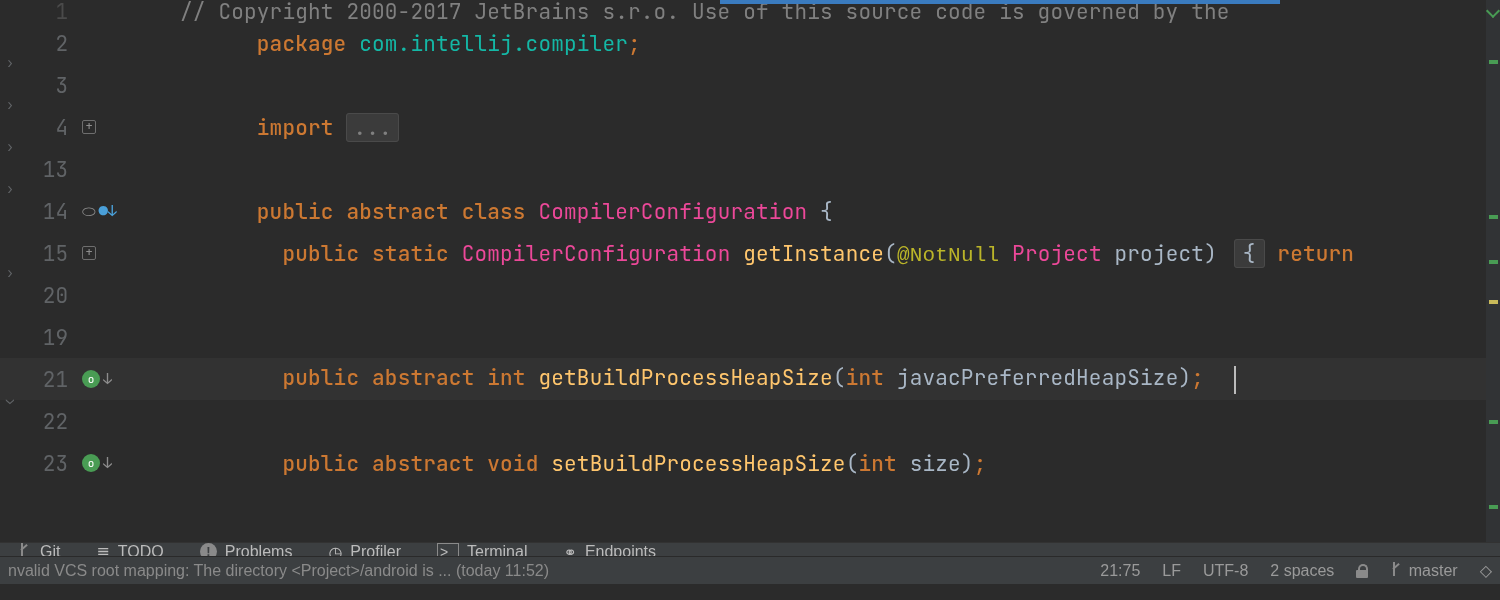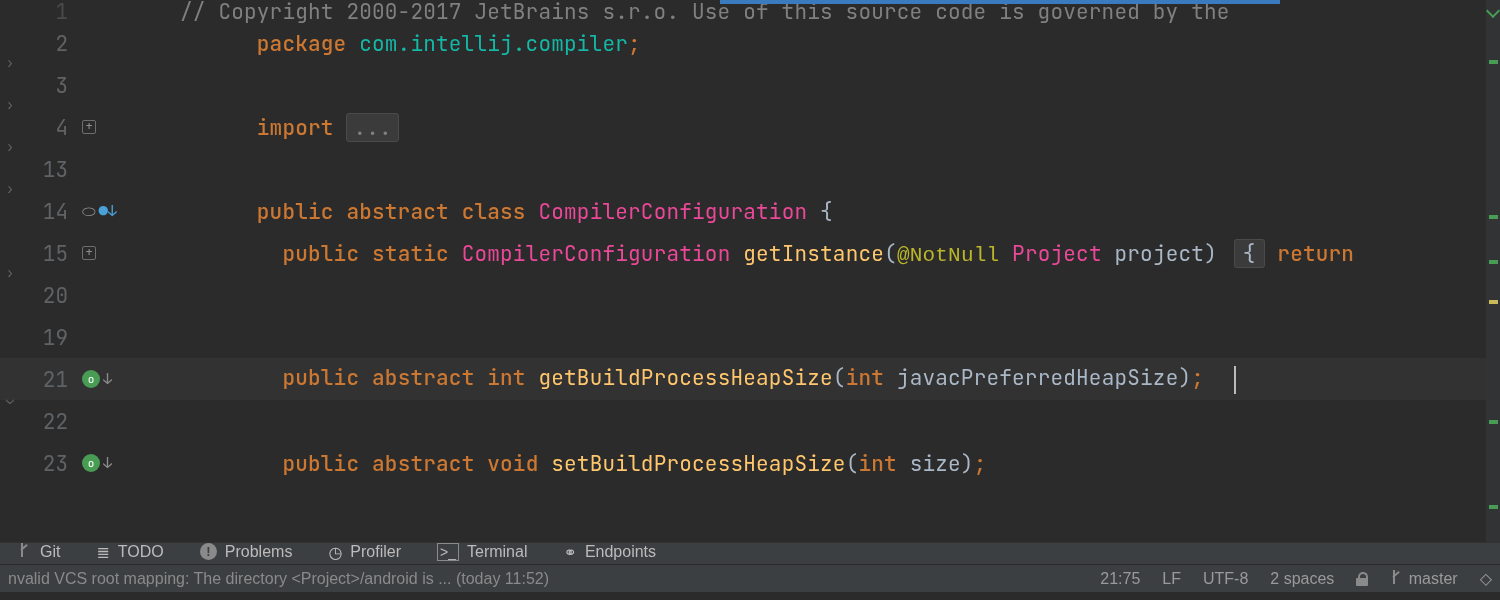--- a/index.html
+++ b/index.html
@@ -45,21 +45,21 @@
   .line0 .gutter-ln{color:#4a4a4a;}
   .sel-bar { position:absolute; top:0; left:720px; width:560px; height:4px;
              background:#3a7bbf;}
   
   .tool-bar { position:absolute; left:0; right:0; bottom:28px; height:30px;
               background:#3c3f41; color:#bbbbbb; display:flex; align-items:center;
               font-family:"Segoe UI",Arial,sans-serif; font-size:16px;
               border-top:1px solid #323232;}
   .tool-item { display:flex; align-items:flex-start; gap:8px; padding:0 18px; height:100%;}
   
-  .status-bar { position:absolute; left:0; right:0; bottom:8px; height:28px;
+  .status-bar { position:absolute; left:0; right:0; bottom:16px; height:28px;
                 background:#3c3f41; color:#8a8a8a; display:flex; align-items:center;
                 font-family:"Segoe UI",Arial,sans-serif; font-size:16px;
                 border-top:1px solid #2a2a2a; justify-content:space-between; padding:0 8px;}
   .status-left{white-space:nowrap; overflow:hidden}
   .status-right{display:flex; gap:22px; align-items:center; color:#9a9a9a;}
   .status-right span{white-space:nowrap}
   .branch-ico{display:inline-block;width:14px;height:14px;position:relative;}
   .branch-ico::before{content:"";position:absolute;left:3px;top:0;width:2px;height:14px;background:#8a8a8a;}
   .branch-ico::after{content:"";position:absolute;left:3px;top:6px;width:8px;height:2px;background:#8a8a8a; transform:rotate(-40deg);transform-origin:left;}
   .lock-ico{width:12px;height:14px;position:relative;display:inline-block}

